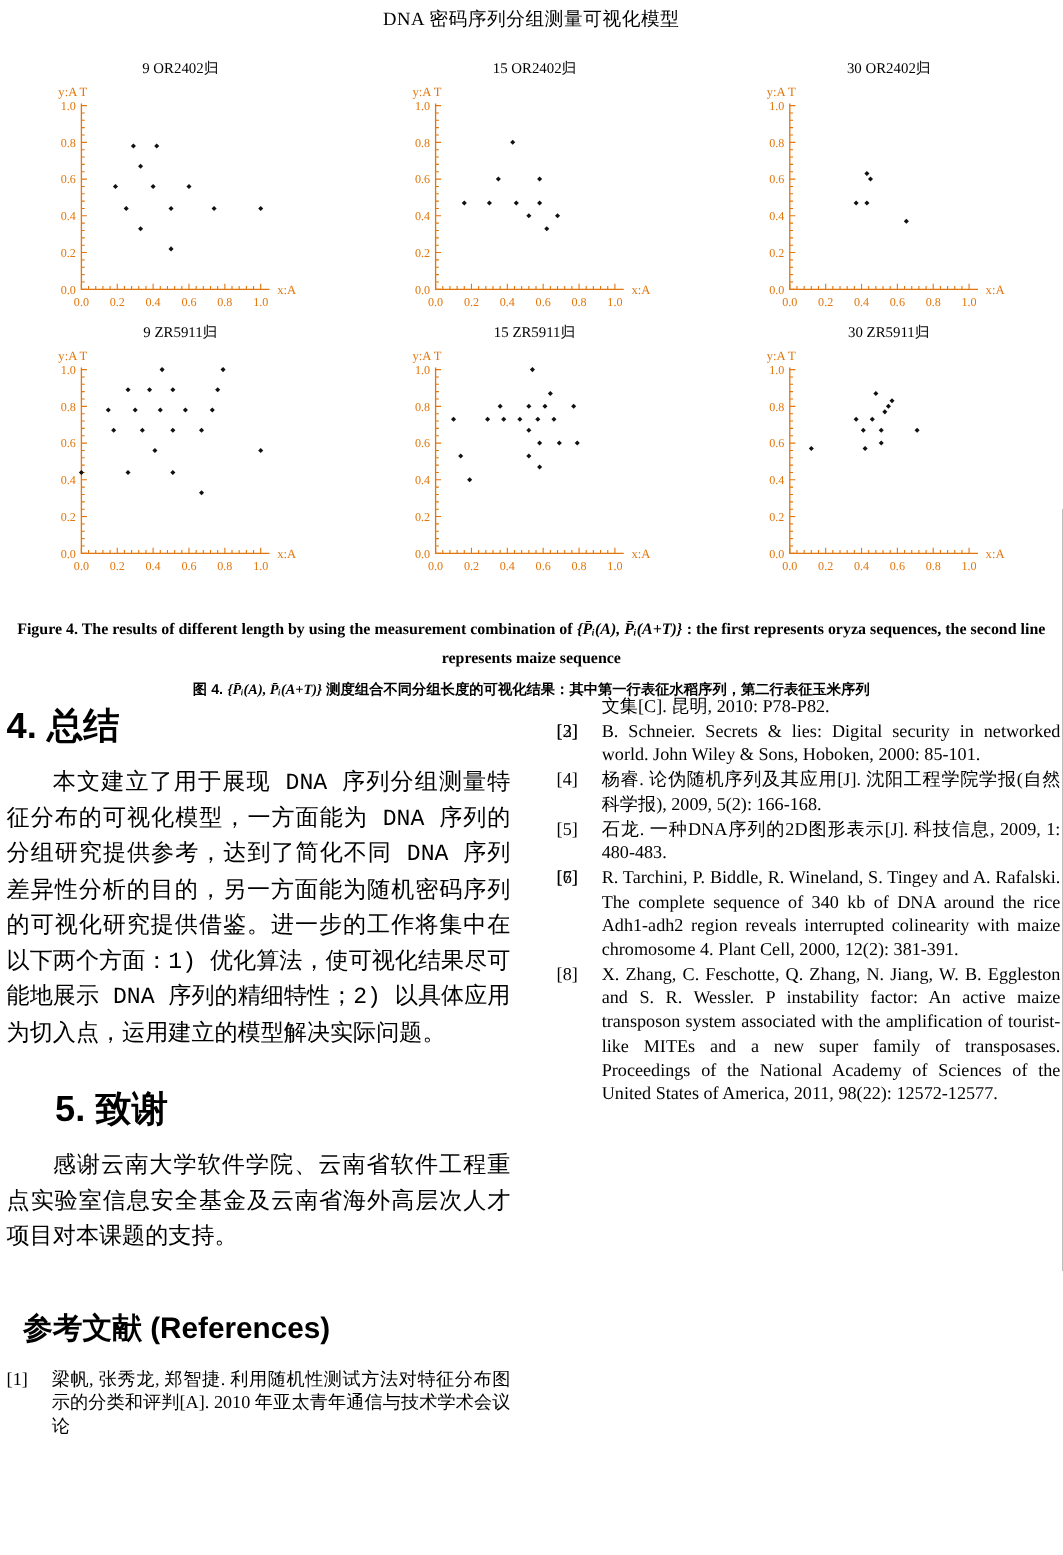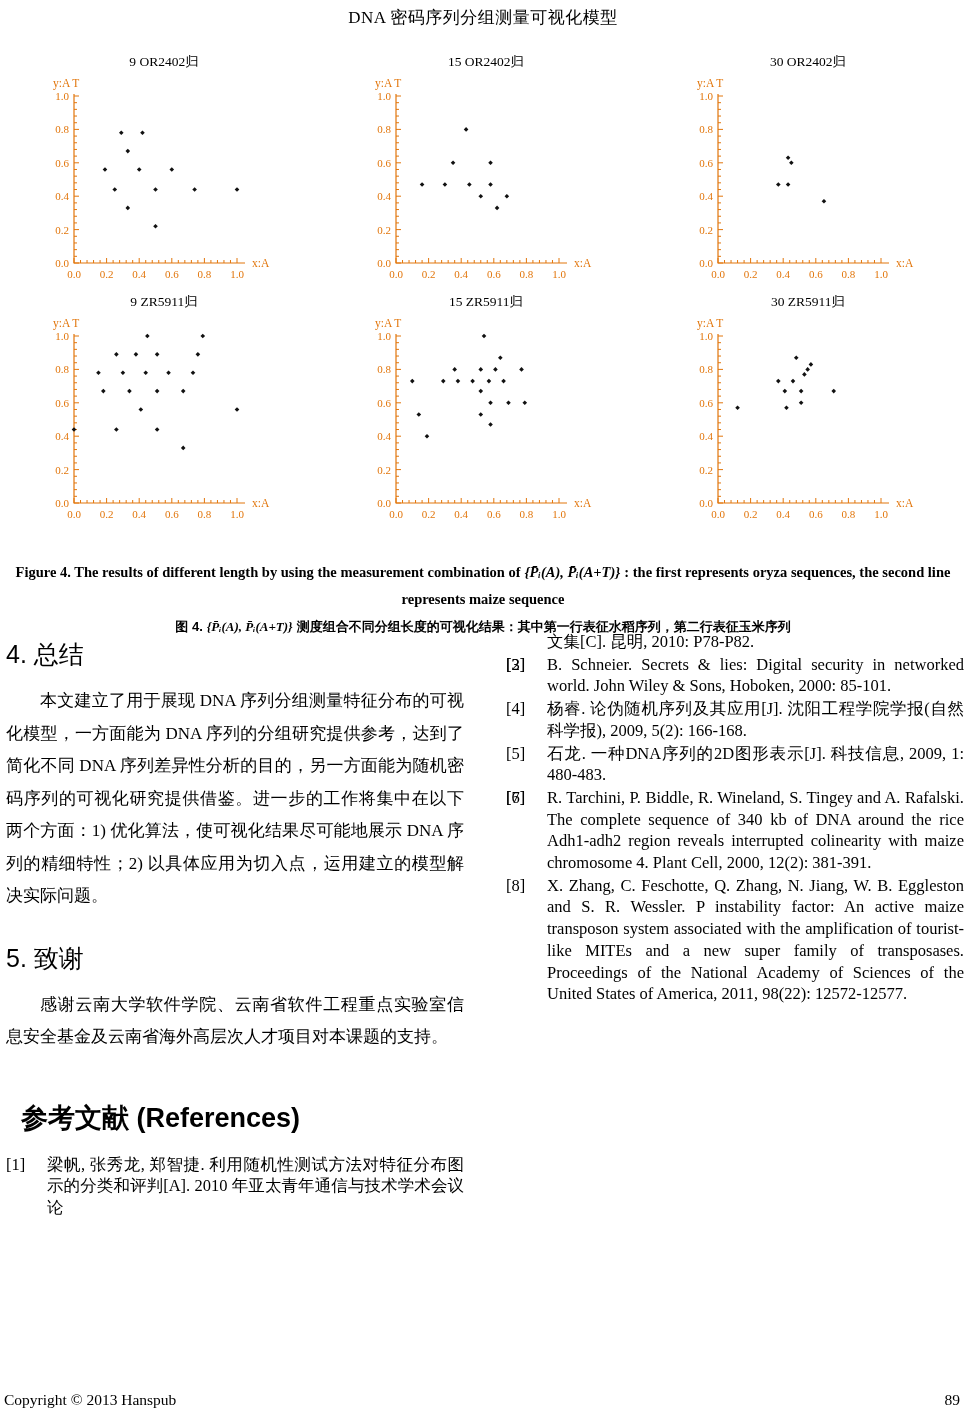--- a/index.html
+++ b/index.html
@@ -25,26 +25,26 @@
   }
   .cap-zh {
     font-weight:bold; font-size:13px; line-height:24px; margin-top:2px;
     font-family:"Liberation Sans","DejaVu Sans",sans-serif;
   }
   .formula { font-family:"Liberation Serif","DejaVu Serif",serif; font-style:italic; font-weight:bold; margin:0 4px; }
   .col-left  { position:absolute; left:6px;  top:638px; width:458px; }
   .col-right { position:absolute; left:506px; top:631px; width:458px; }
   h2.sec {
     font-family:"Liberation Sans","DejaVu Sans",sans-serif;
-    font-size:25px; font-weight:normal; margin:0 0 14px 0;
-  }
-  h2.sec.second { margin-top:29px; }
+    font-size:33px; font-weight:bold; margin:0 0 14px 0;
+  }
+  h2.sec.second { margin-top:29px;margin-left:44px; }
   .body-zh {
-    font-size:17px; line-height:32.5px; text-align:justify;
-    text-indent:2em; margin-bottom:2px;
+    font-size:21px; line-height:32.5px; text-align:justify;
+    text-indent:2em; margin-bottom:2px;font-family:Liberation Mono, monospace;
   }
   h1.refs-heading {
     font-family:Liberation Sans, sans-serif;
     font-size:27px; font-weight:bold; margin:46px 0 18px 15px;
   }
   .ref {
     position:relative; padding-left:41px; font-size:16.5px;
     line-height:21.7px; text-align:justify; margin-bottom:1px;
   }
   .ref .num { position:absolute; left:0; top:0; }
@@ -585,18 +585,14 @@
         <div class="ref"><span class="num">[2]</span></div>
         <div class="ref"><span class="num">[3]</span><span>B. Schneier. Secrets &amp; lies: Digital security in networked world. John Wiley &amp; Sons, Hoboken, 2000: 85-101.</span></div>
         <div class="ref"><span class="num">[4]</span><span>杨睿. 论伪随机序列及其应用[J]. 沈阳工程学院学报(自然科学报), 2009, 5(2): 166-168.</span></div>
         <div class="ref"><span class="num">[5]</span><span>石龙. 一种DNA序列的2D图形表示[J]. 科技信息, 2009, 1: 480-483.</span></div>
         <div class="ref"><span class="num">[6]</span></div>
         <div class="ref"><span class="num">[7]</span><span>R. Tarchini, P. Biddle, R. Wineland, S. Tingey and A. Rafalski. The complete sequence of 340 kb of DNA around the rice Adh1-adh2 region reveals interrupted colinearity with maize chromosome 4. Plant Cell, 2000, 12(2): 381-391.</span></div>
         <div class="ref"><span class="num">[8]</span><span>X. Zhang, C. Feschotte, Q. Zhang, N. Jiang, W. B. Eggleston and S. R. Wessler. P instability factor: An active maize transposon system associated with the amplification of tourist-like MITEs and a new super family of transposases. Proceedings of the National Academy of Sciences of the United States of America, 2011, 98(22): 12572-12577.</span></div>
       </div>
   </div>
 
-  <div class="footer">
-    <span>Copyright © 2013 Hanspub</span>
-    <span>89</span>
-  </div>
 
 </div>
 
 </body></html>

